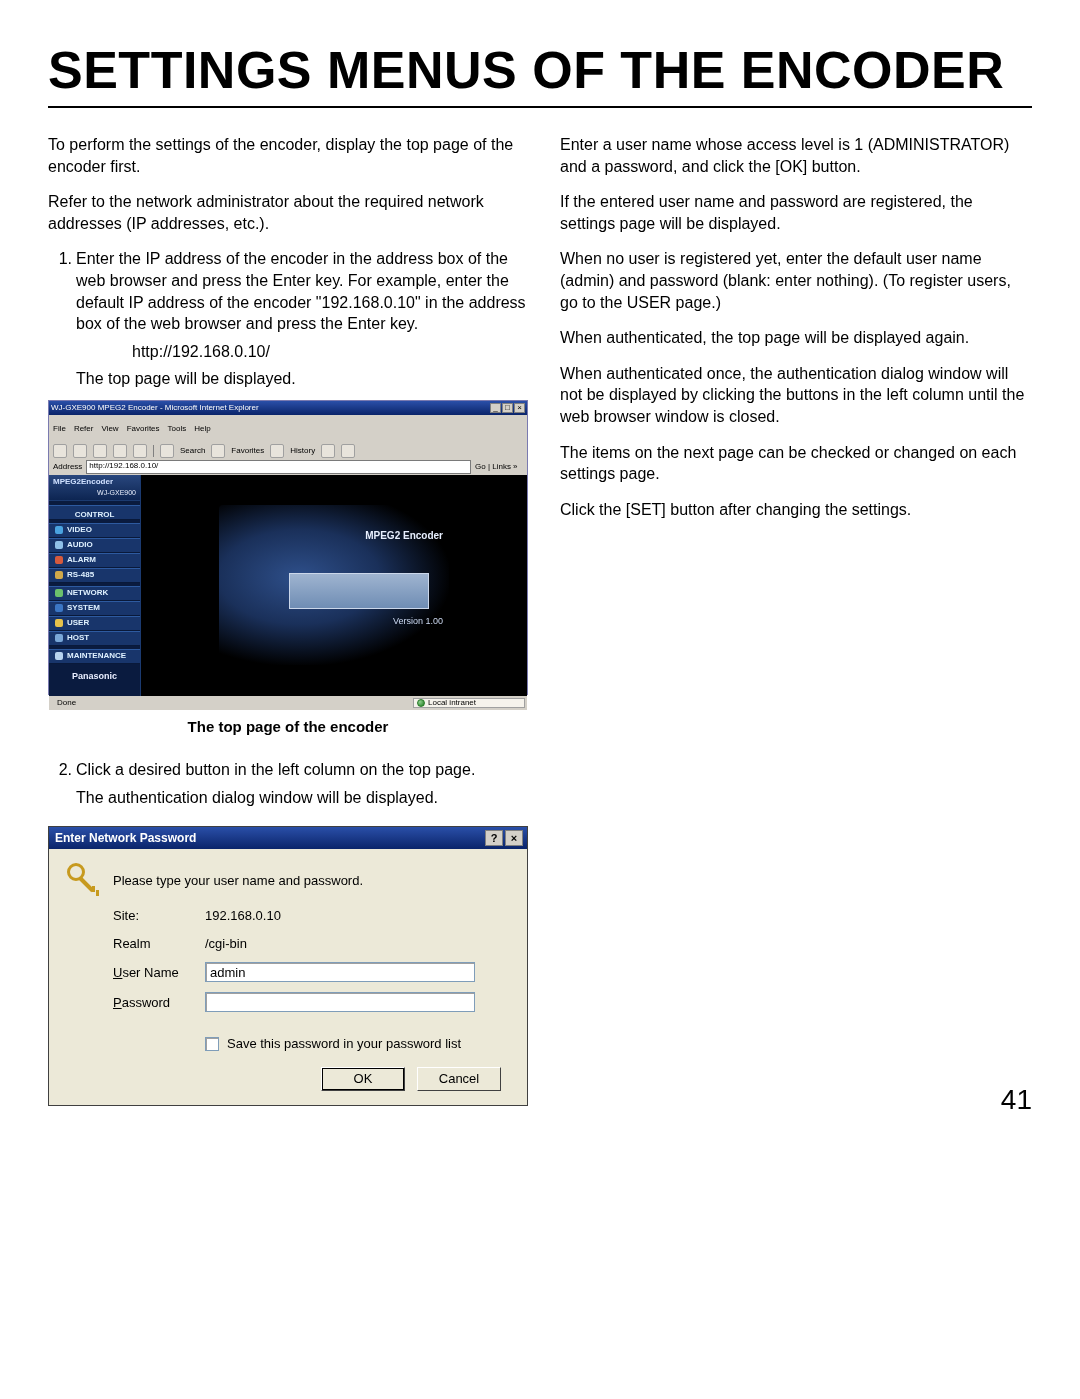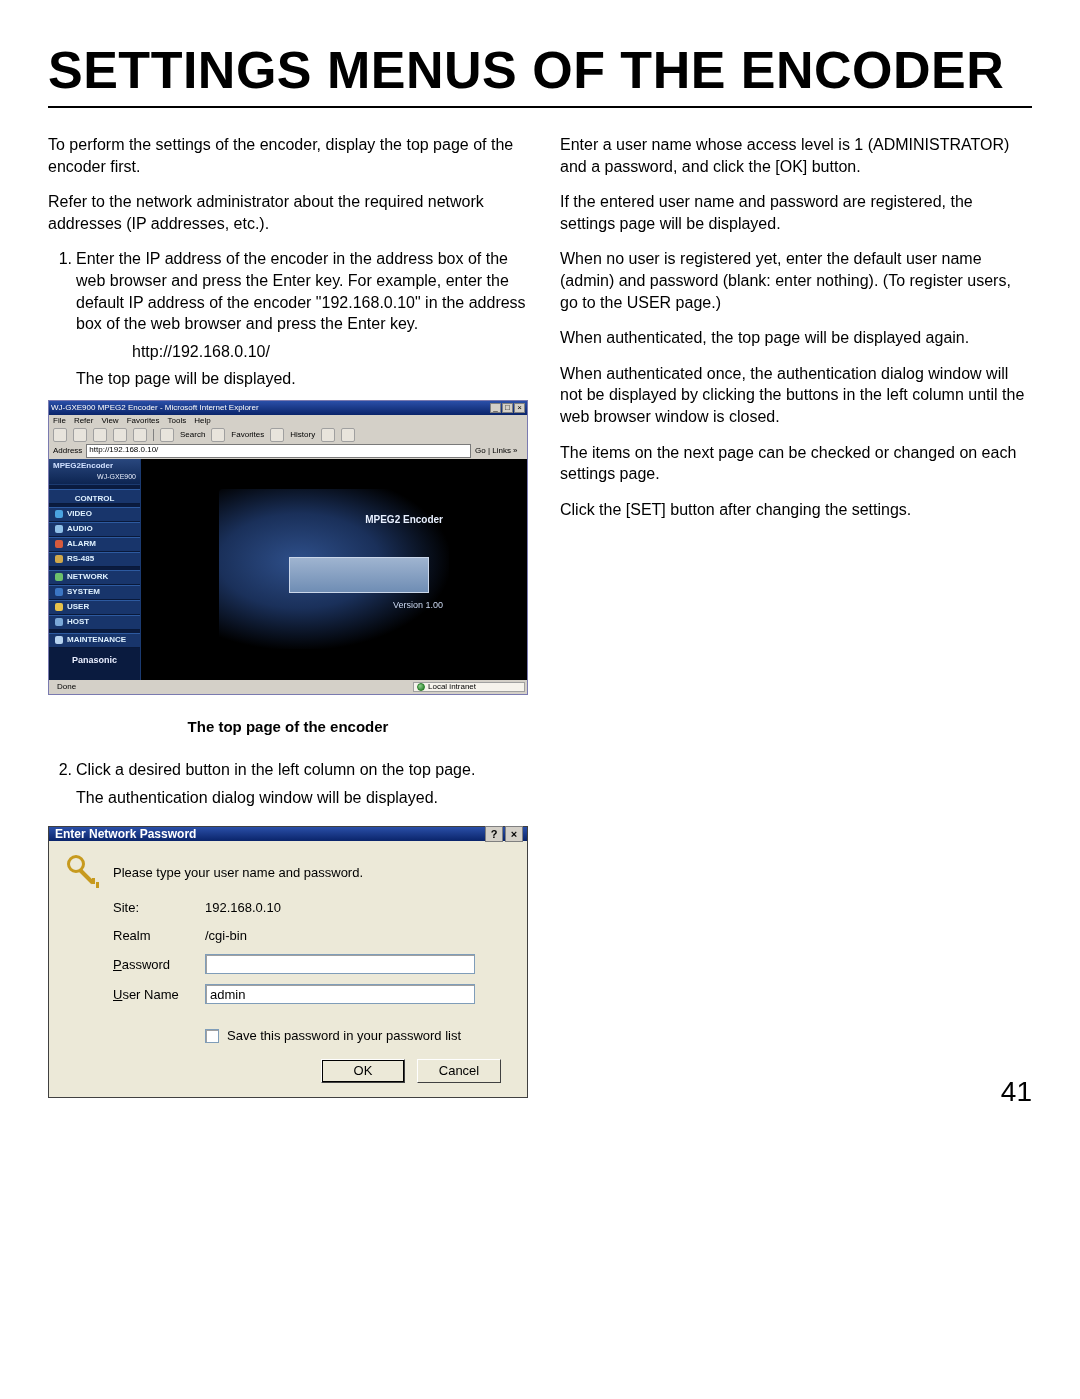--- a/index.html
+++ b/index.html
@@ -50,21 +50,21 @@
     background: #a21caf;
     box-sizing: border-box;
     margin-top: 10px;
     font-size: 9px;
     color: #fff;
   }
   .ie-titlebar { height: 14px; background: linear-gradient(#2a4fa8,#0a246a); display:flex; align-items:center; padding:0 2px; }
   .ie-titlebar .t { flex:1; font-size:8px; color:#fff; }
   .ie-titlebar .btns { display:flex; gap:1px; }
   .ie-titlebar .btns span { width:11px; height:10px; background:#d4d0c8; border:1px solid #808080; box-sizing:border-box; display:inline-flex; align-items:center; justify-content:center; color:#000; font-size:8px; line-height:1; }
-  .ie-menubar { height:12px; background:#d4d0c8; color:#000; padding:0 4px; display:flex; gap:8px; align-items:center; font-size:8px; }
+  .ie-menubar { height:12px; background:#d4d0c8; color:#000; padding:8px 4px; display:flex; gap:8px; align-items:center; font-size:8px; }
   .ie-toolbar { height:16px; background:#d4d0c8; color:#000; padding:0 4px; display:flex; gap:6px; align-items:center; font-size:8px; }
   .ie-toolbtn { width:14px; height:14px; background:#e8e4dc; border:1px solid #a0a0a0; box-sizing:border-box; display:inline-block; border-radius:2px; }
   .ie-addrbar { height:16px; background:#d4d0c8; color:#000; padding:0 4px; display:flex; align-items:center; gap:4px; font-size:8px; }
   .ie-addrbar .addr-in { flex:1; background:#fff; border:1px solid #7a7a7a; height:12px; color:#000; padding:0 2px; overflow:hidden; }
   .ie-addrbar .after { width:48px; white-space:nowrap; }
   .ie-content { display:flex; height: calc(100% - 14px - 12px - 16px - 16px - 14px); }
   .ie-side { width:92px; background:#0a1b3f; border-right:1px solid #1b3a70; box-sizing:border-box; padding:0; }
   .ie-sidehdr {
     height:26px;
     background: linear-gradient(#29477e,#0d2552);
@@ -101,21 +101,21 @@
   .dlg {
     width: 480px;
     border: 1px solid #404040;
     background: #ece9d8; 
     box-sizing: border-box;
     margin-top: 18px;
     font-family: Tahoma, Arial, sans-serif;
     color: #000;
   }
   .dlg-title {
-    height: 14px;
+    height: 22px;
     background: linear-gradient(#2a4fa8,#0a246a);
     color: #fff;
     display: flex; align-items: center;
     padding: 0 4px 0 6px;
     font-size: 12px; font-weight: bold;
   }
   .dlg-title .t { flex: 1; }
   .dlg-title .tbtn {
     width: 18px; height: 16px;
     background: #d4d0c8;
@@ -320,26 +320,26 @@
           <div style="padding-left:46px">
             <div class="dlg-row">
               <span class="dlg-lab">Site:</span>
               <span class="dlg-val">192.168.0.10</span>
             </div>
             <div class="dlg-row">
               <span class="dlg-lab">Realm</span>
               <span class="dlg-val">/cgi-bin</span>
             </div>
             <div class="dlg-row">
+              <span class="dlg-lab"><span class="u">U</span><span>ser Name</span></span>
+              <span class="dlg-input">admin</span>
+            </div>
+            <div class="dlg-row">
               <span class="dlg-lab"><span class="u">P</span><span>assword</span></span>
               <span class="dlg-input"></span>
-            </div>
-            <div class="dlg-row">
-              <span class="dlg-lab"><span class="u">U</span><span>ser Name</span></span>
-              <span class="dlg-input">admin</span>
             </div>
             <div class="dlg-check">
               <span class="chkbox"></span>
               <span><span class="u">S</span><span>ave this password in your password list</span></span>
             </div>
           </div>
           <div class="dlg-btnrow">
             <span class="dlg-btn default">OK</span>
             <span class="dlg-btn">Cancel</span>
           </div>

